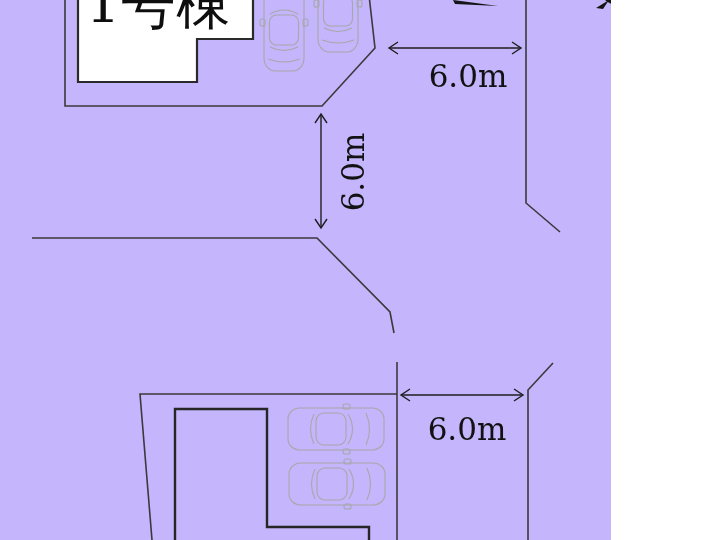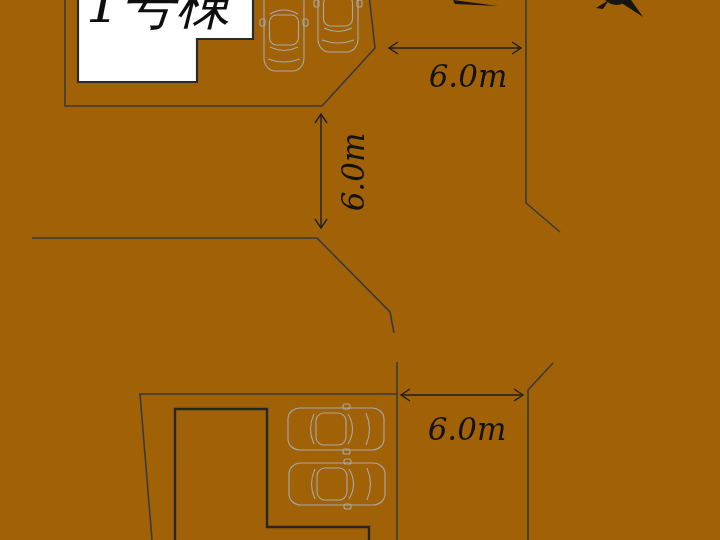--- a/index.html
+++ b/index.html
@@ -1,22 +1,21 @@
 <!DOCTYPE html>
 <html><head>
 <meta charset="utf-8">
 <style>
   html,body{margin:0;padding:0;background:#ffffff;}
   #stage{
     position:relative;
-    width:720px;height:540px;
-    background:#a16207;
+    width:611px;height:540px;
+    background:#c4b5fd;
     overflow:hidden;
     font-family:"DejaVu Serif","Liberation Serif",serif;
-    font-style:italic;
   }
   #linework{position:absolute;left:0;top:0;}
   .label{
     position:absolute;
     color:#121212;
     white-space:nowrap;
     font-family:"DejaVu Serif","Liberation Serif",serif;
   }
   .dim-label{
     font-size:31px;

